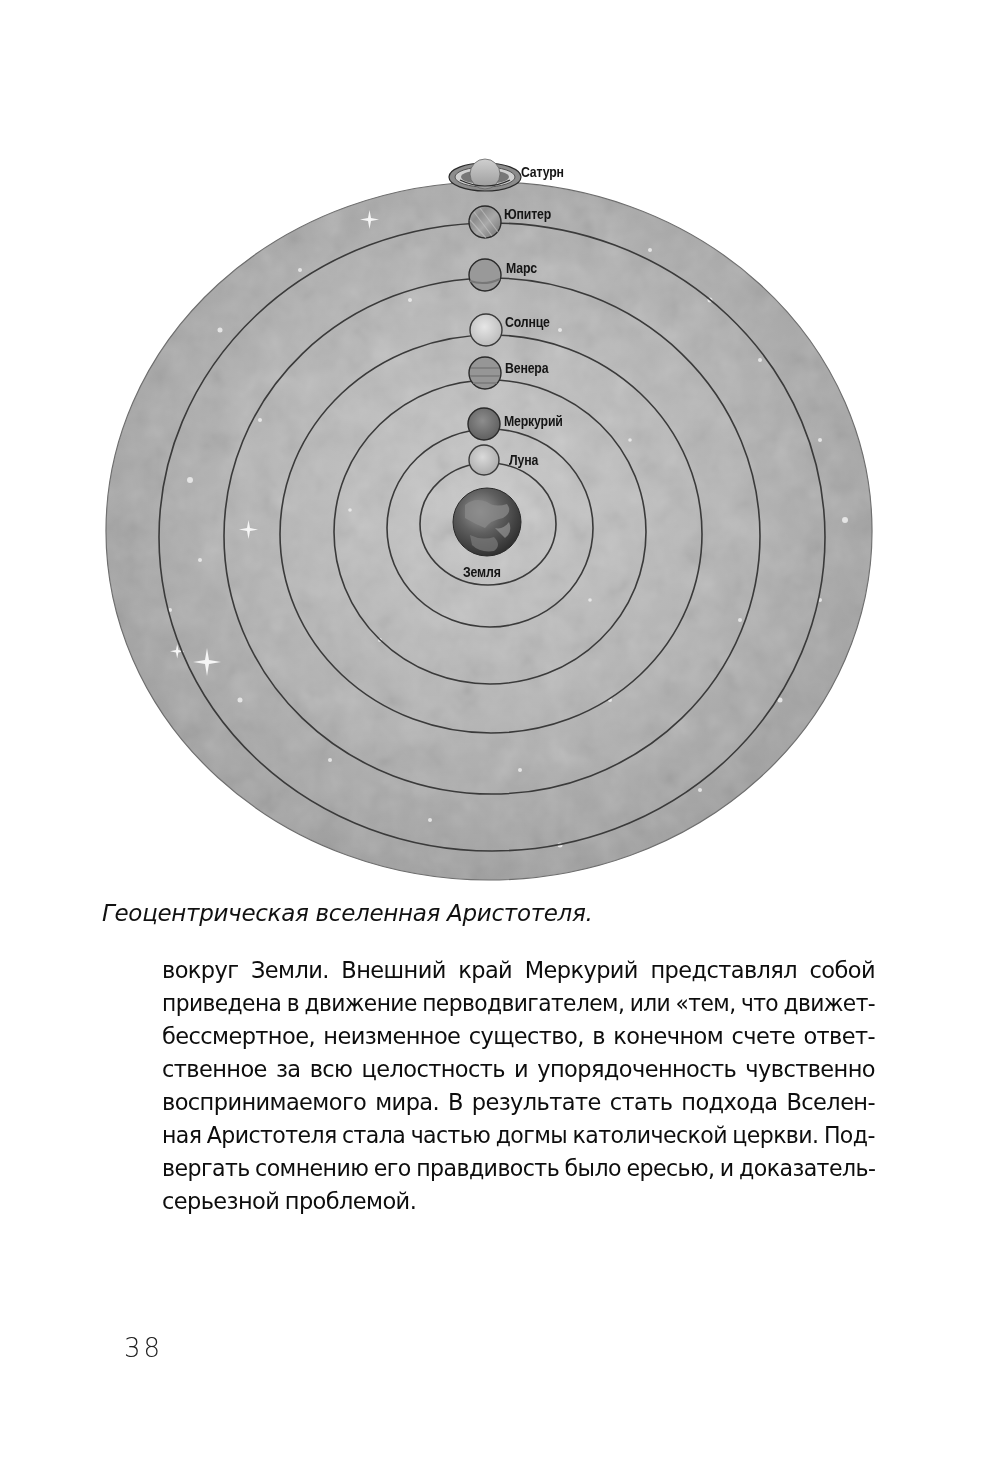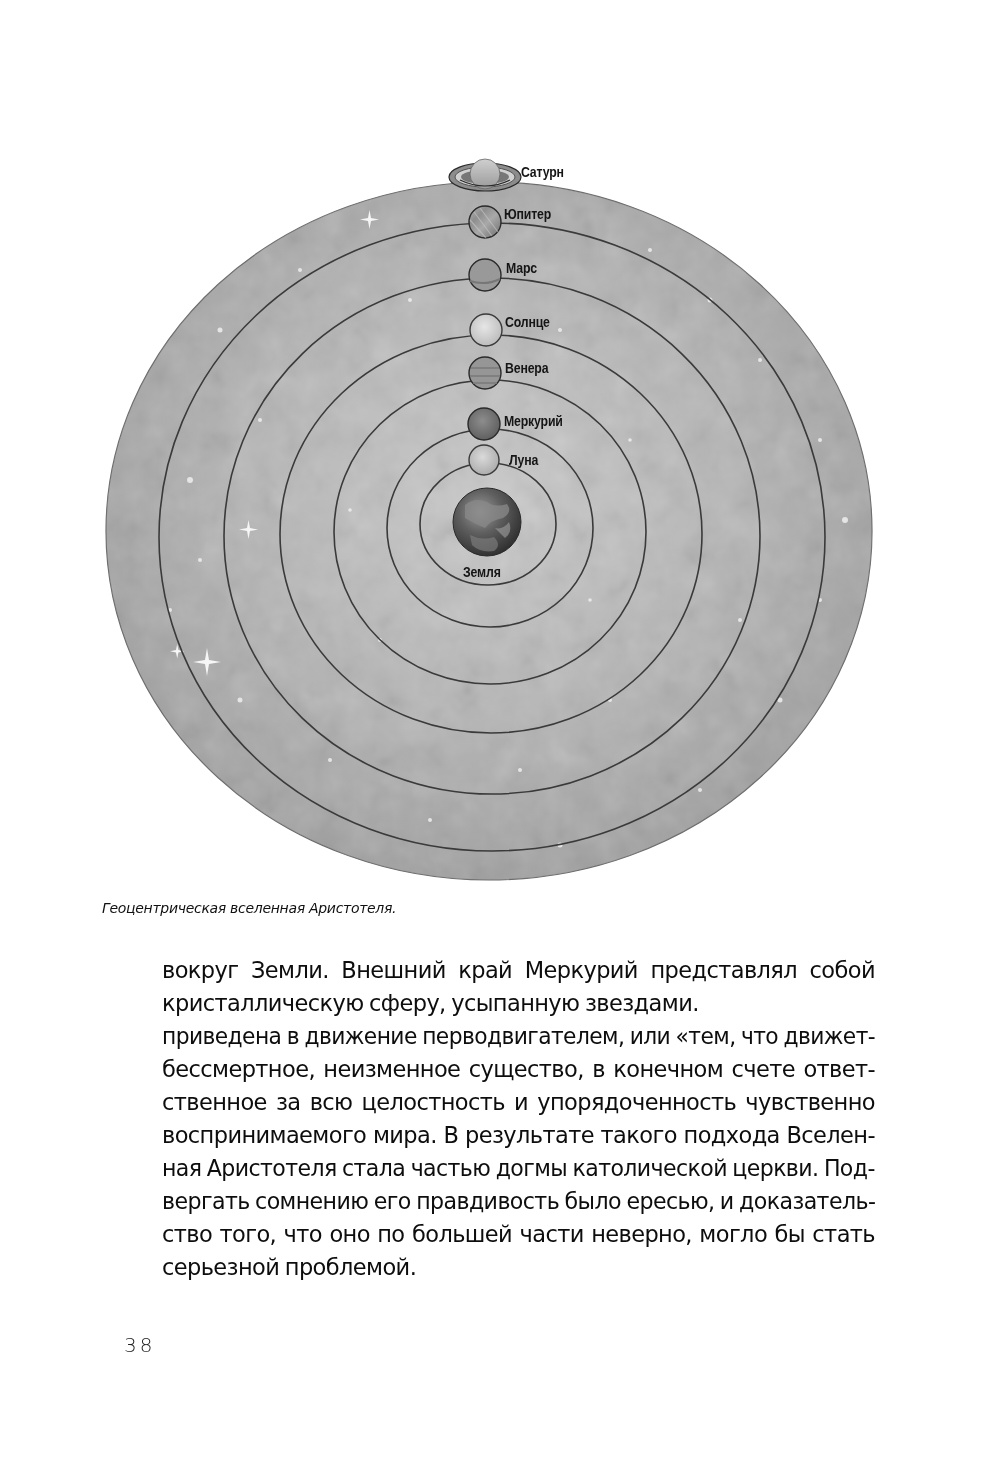--- a/index.html
+++ b/index.html
@@ -1,25 +1,25 @@
 <!DOCTYPE html>
 <html><head>
 <meta charset="utf-8">
 <style>
   html, body { margin: 0; padding: 0; background: #ffffff; }
   body { width: 1000px; height: 1468px; position: relative; overflow: hidden; font-family: "DejaVu Sans", sans-serif; color: #111; }
   .figure { position: absolute; left: 0; top: 0; width: 950px; height: 900px; }
   .figure svg { position: absolute; left: 0; top: 0; }
   .planet-label { position: absolute; font-family: "Liberation Sans", sans-serif; font-size: 15px; font-weight: bold; color: #151515; white-space: nowrap; transform: scaleX(0.82); transform-origin: left center; letter-spacing: -0.2px; line-height: 16px; }
-  .caption { position: absolute; left: 102px; top: 900px; font-family: "DejaVu Sans", sans-serif; font-style: italic; font-size: 14px; color: #111; white-space: nowrap; letter-spacing: -0.3px; }
+  .caption { position: absolute; left: 102px; top: 900px; font-family: "DejaVu Sans", sans-serif; font-style: italic; font-size: 23px; color: #111; white-space: nowrap; letter-spacing: -0.3px; }
   .body-text { position: absolute; left: 162px; top: 954px; width: 713px; font-family: "DejaVu Sans", sans-serif; font-size: 22.5px; line-height: 33px; color: #0d0d0d; }
   .line { display: block; text-align: justify; text-align-last: justify; white-space: nowrap; height: 33px; overflow: visible; letter-spacing: -0.6px; word-spacing: -1px; }
   .line.last { text-align-last: left; }
   .line.indent { padding-left: 38px; }
-  .page-number { position: absolute; left: 124px; top: 1333px; font-family: "DejaVu Sans", sans-serif; font-weight: 300; font-size: 20px; letter-spacing: 3px; color: #222; }
+  .page-number { position: absolute; left: 124px; top: 1333px; font-family: "DejaVu Sans", sans-serif; font-weight: 300; font-size: 26px; letter-spacing: 3px; color: #222; }
 </style>
 </head>
 <body>
 
 <div class="figure">
   <svg width="1000" height="900" viewBox="0 0 1000 900">
     <defs>
       <radialGradient id="skyGrad" cx="50%" cy="45%" r="60%">
         <stop offset="0%" stop-color="#c9c9c9"></stop>
         <stop offset="55%" stop-color="#b4b4b4"></stop>
@@ -165,24 +165,22 @@
   <div class="planet-label" style="left:505px; top:360px;">Венера</div>
   <div class="planet-label" style="left:504px; top:413px;">Меркурий</div>
   <div class="planet-label" style="left:509px; top:452px;">Луна</div>
   <div class="planet-label" style="left:463px; top:564px;">Земля</div>
 </div>
 
 <div class="caption">Геоцентрическая вселенная Аристотеля.</div>
 
 <div class="body-text">
   <span class="line">вокруг Земли. Внешний край Меркурий представлял собой</span>
-  <span class="line last">кристаллическую сферу, усыпанную звездами.</span>
   <span class="line" style="transform-origin: left center; transform: scaleX(0.969); width: 735.906px;">приведена в движение перводвигателем, или «тем, что движет-</span>
   <span class="line">бессмертное, неизменное существо, в конечном счете ответ-</span>
   <span class="line">ственное за всю целостность и упорядоченность чувственно</span>
-  <span class="line">воспринимаемого мира. В результате такого подхода Вселен-</span>
+  <span class="line">воспринимаемого мира. В результате стать подхода Вселен-</span>
   <span class="line" style="transform-origin: left center; transform: scaleX(0.98); width: 727.359px;">ная Аристотеля стала частью догмы католической церкви. Под-</span>
   <span class="line" style="transform-origin: left center; transform: scaleX(0.983); width: 725.656px;">вергать сомнению его правдивость было ересью, и доказатель-</span>
-  <span class="line">ство того, что оно по большей части неверно, могло бы стать</span>
   <span class="line last">серьезной проблемой.</span>
 </div>
 
 <div class="page-number">38</div>
 
 </body></html>

